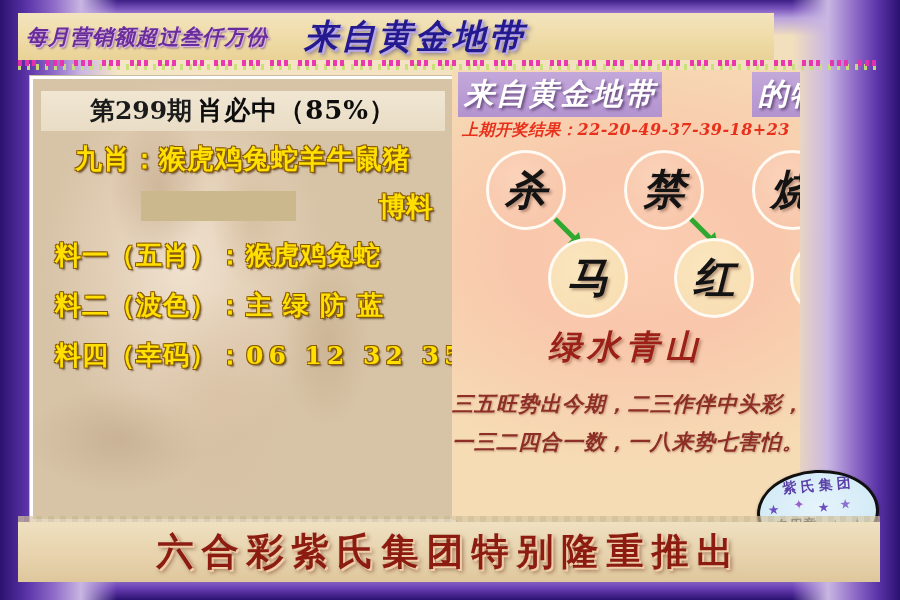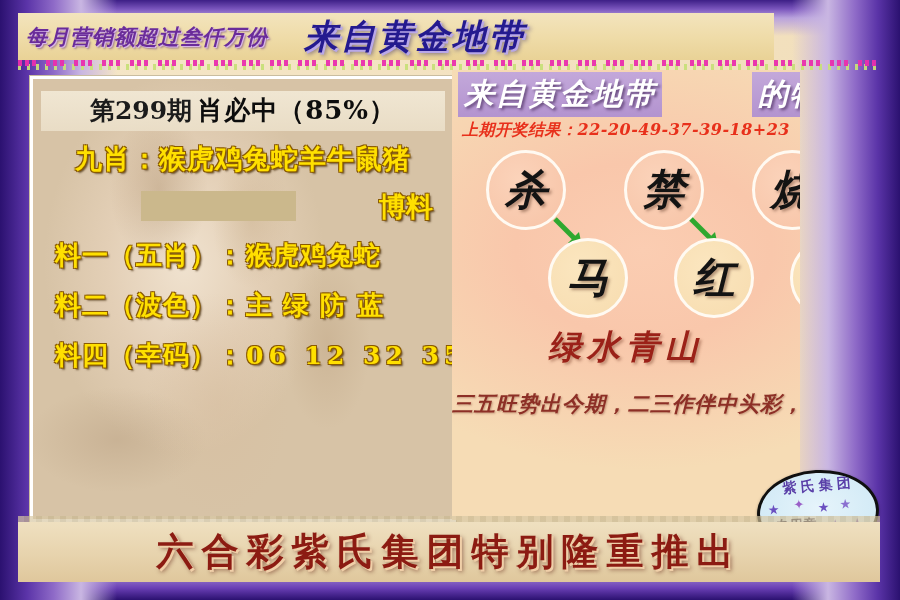--- a/index.html
+++ b/index.html
@@ -290,20 +290,21 @@
         </svg>
       </div>
 
       <div class="circ bot" style="left:96px;top:92px;">马</div>
       <div class="circ bot" style="left:222px;top:92px;">红</div>
       <div class="circ bot" style="left:338px;top:92px;">土</div>
     </div>
 
     <div id="phrase">绿水青山</div>
     <div class="verse" id="verse1">三五旺势出今期，二三作伴中头彩，</div>
+    <div class="verse" id="verse2">一三二四合一数，一八来势七害怕。</div>
   </div>
 
   <div id="stamp">
     <div id="stamp-arc">紫氏集团</div>
     <div id="stamp-center">专用章</div>
     <span class="star" style="left:8px;top:28px;">★</span>
     <span class="star" style="left:34px;top:24px;color:#9a5fc8;">✦</span>
     <span class="star" style="left:58px;top:28px;">★</span>
     <span class="star" style="left:80px;top:26px;color:#8a6fd0;">★</span>
     <span class="star" style="left:68px;top:46px;font-size:15px;">★</span>

